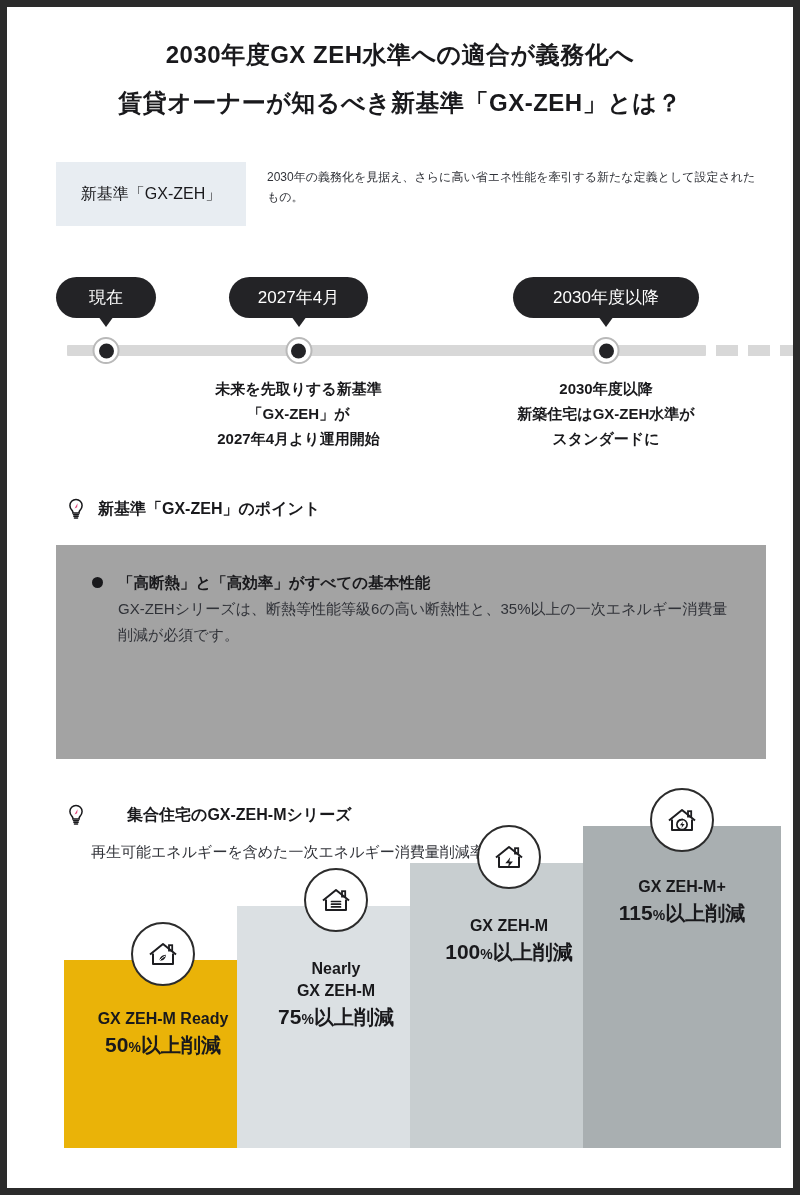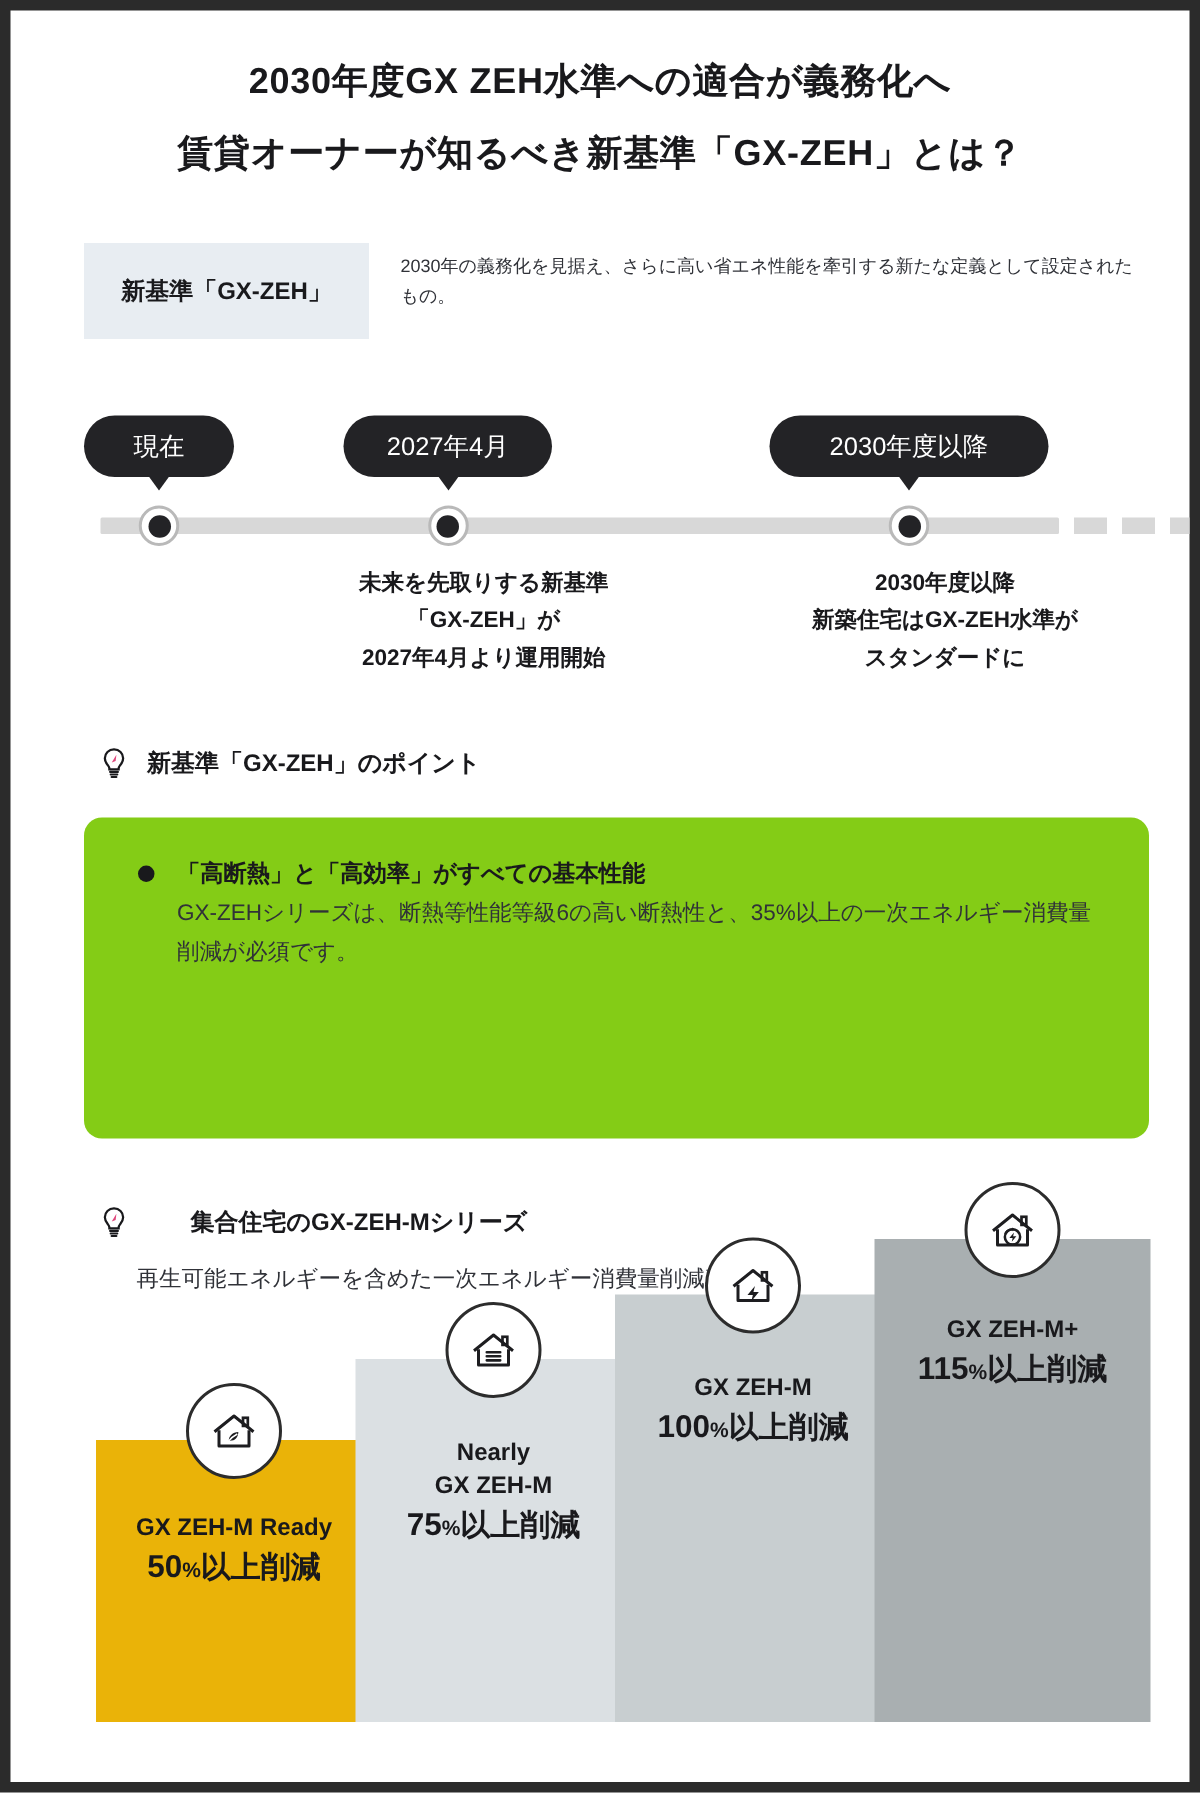--- a/index.html
+++ b/index.html
@@ -22,21 +22,21 @@
     font-size:24px;font-weight:bold;color:#19191c;
     letter-spacing:.5px;line-height:1;
   }
   .title-line.l1{margin-bottom:24px;}
 
   
   .def-row{position:absolute;left:49px;top:155px;width:710px;height:64px;}
   .def-tag{
     position:absolute;left:0;top:0;width:190px;height:64px;
     background:#e8edf2;display:flex;align-items:center;justify-content:center;
-    font-size:16px;font-weight:bold;color:#19191c;
+    font-size:16px;font-weight:normal;color:#19191c;
   }
   .def-text{
     position:absolute;left:211px;top:6px;width:500px;
     font-size:12px;line-height:1.65;color:#303238;
   }
 
   
   .timeline{position:absolute;left:49px;top:270px;width:710px;height:180px;}
   .tl-track{
     position:absolute;left:11px;top:68px;width:639px;height:11px;
@@ -68,33 +68,32 @@
     box-sizing:border-box;
   }
   .tl-dot:after{
     content:"";position:absolute;left:50%;top:50%;
     transform:translate(-50%,-50%);
     width:15px;height:15px;border-radius:50%;background:#232326;
   }
   .tl-caption{
     position:absolute;top:100px;
     font-size:15px;font-weight:bold;color:#19191c;
-    line-height:1.65;text-align:center;white-space:nowrap;margin-left:24px;
+    line-height:1.65;text-align:center;white-space:nowrap;
   }
 
   
   .sec-head{position:absolute;display:flex;align-items:center;gap:10px;}
   .sec-head .label{font-size:16px;font-weight:bold;color:#19191c;}
   .bulb{width:24px;height:24px;display:block;}
 
   
   .points-box{
     position:absolute;left:49px;top:538px;width:710px;height:214px;
-    background:#84cc16;
-    border-radius:12px;
+    background:#a3a3a3;
   }
   .point{position:absolute;left:36px;width:650px;}
   .point.p1{top:26px;}
   .point.p2{top:112px;}
   .pt-title{
     font-size:15.5px;font-weight:bold;color:#19191c;
     line-height:1.5;position:relative;padding-left:26px;
   }
   .pt-title:before{
     content:"";position:absolute;left:0;top:6px;
@@ -105,21 +104,21 @@
     padding-left:26px;margin-top:2px;
   }
 
   
   .chart-sub{
     position:absolute;left:84px;top:836px;
     font-size:15px;color:#303238;
   }
   .chart{position:absolute;left:57px;top:866px;width:692px;height:275px;}
   .bar{
-    position:absolute;bottom:0;width:184px;
+    position:absolute;bottom:0;width:198px;
     display:flex;flex-direction:column;align-items:center;
     justify-content:flex-start;
   }
   .bar .blabel{
     font-size:16px;font-weight:bold;color:#19191c;
     text-align:center;line-height:1.36;white-space:nowrap;
   }
   .bar .bval{
     font-size:21px;font-weight:bold;color:#19191c;
     text-align:center;line-height:1.3;white-space:nowrap;margin-top:1px;

